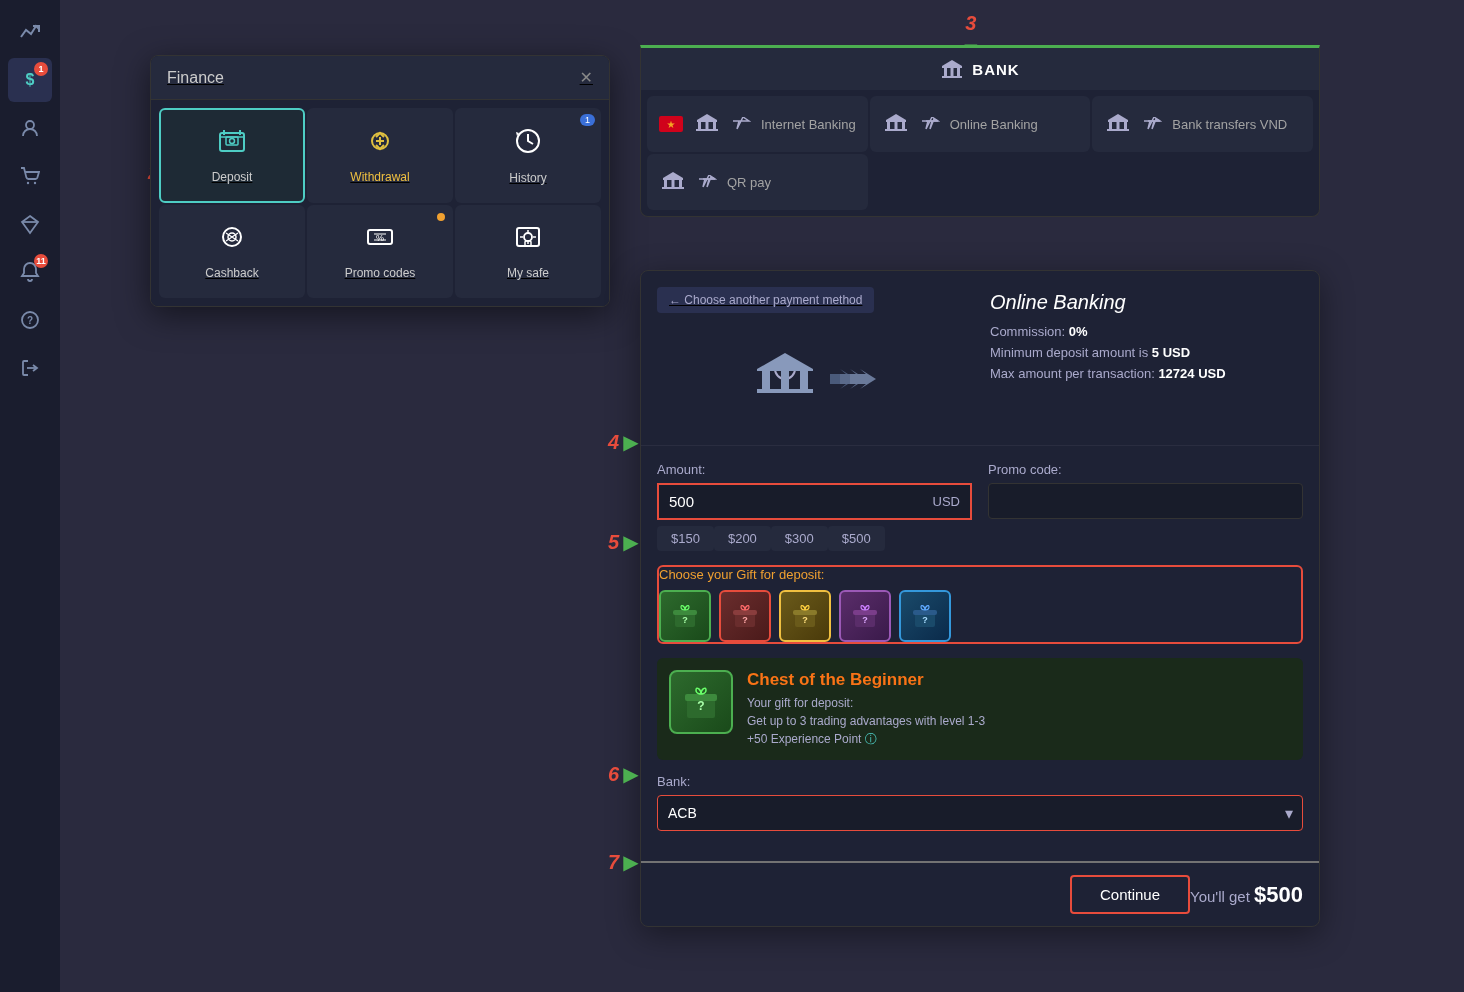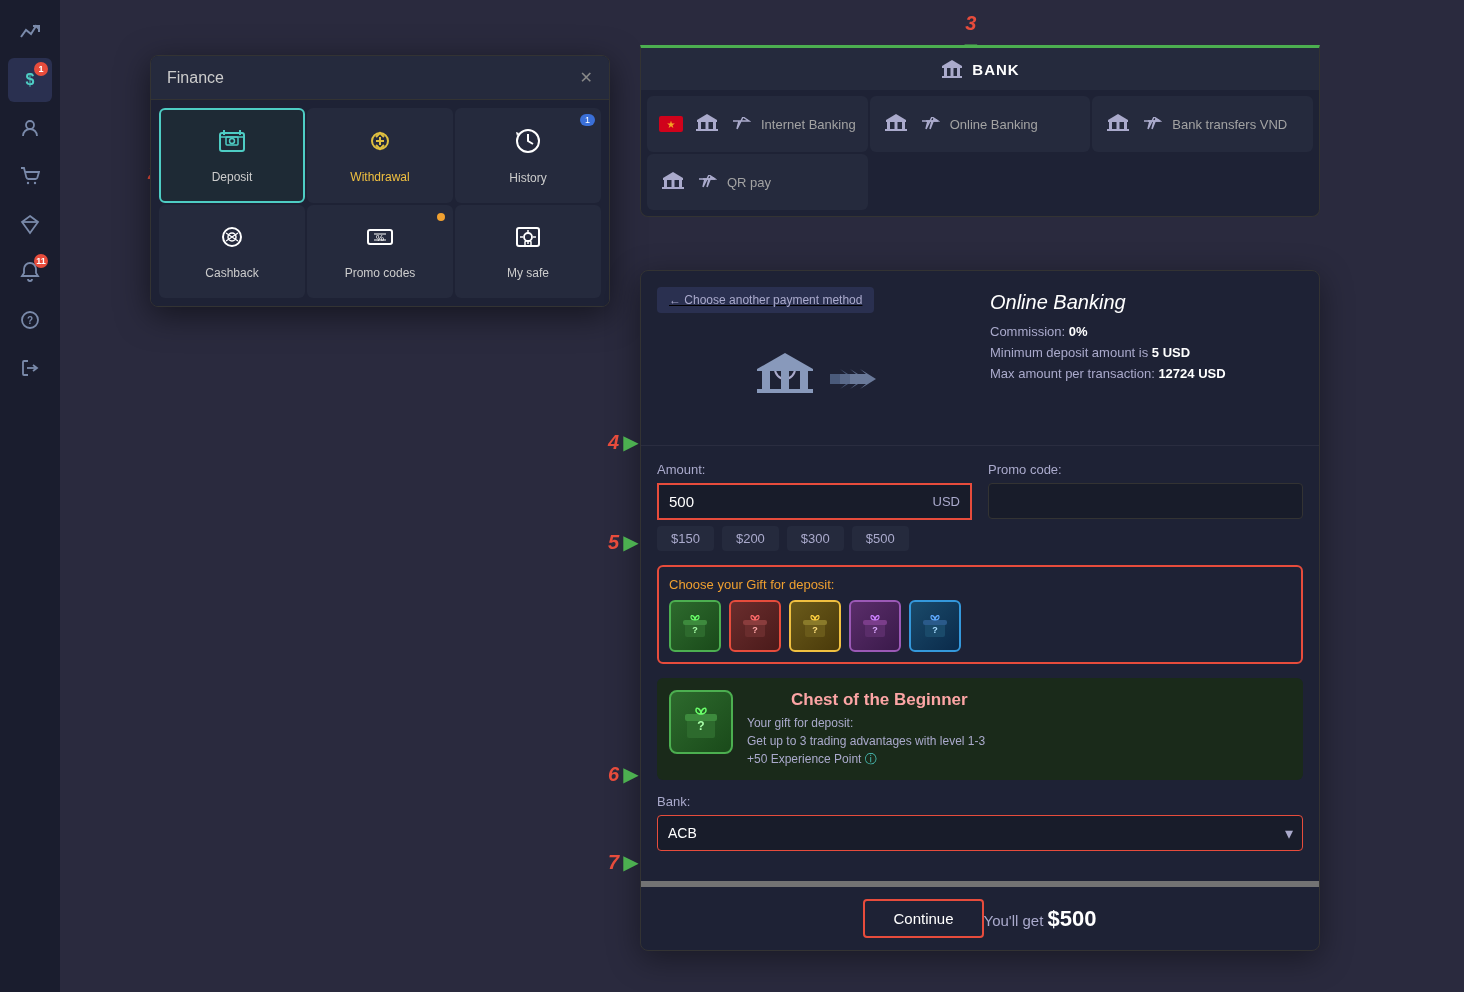--- a/index.html
+++ b/index.html
@@ -59,20 +59,21 @@
     .finance-modal {
       position: absolute;
       top: 55px;
       left: 150px;
       width: 460px;
       background: #1e2235;
       border-radius: 8px;
       border: 1px solid #333;
       overflow: hidden;
       box-shadow: 0 8px 32px rgba(0,0,0,0.5);
+      text-decoration: underline;
     }
     .finance-modal-header {
       background: #252a3d;
       padding: 12px 16px;
       display: flex;
       justify-content: space-between;
       align-items: center;
       border-bottom: 1px solid #333;
     }
     .finance-modal-title {
@@ -288,38 +289,37 @@
       background: #181c2a;
       border: 1px solid #333;
       border-radius: 4px;
       color: #fff;
       font-size: 14px;
       padding: 9px 10px;
       outline: none;
     }
     .quick-amounts {
       display: flex;
-      gap: 8px;
+      gap: 0;
       margin-top: 6px;
     }
     .quick-btn {
       background: #252a3d;
       color: #aac;
       border: none;
       border-radius: 4px;
       padding: 5px 14px;
       cursor: pointer;
       font-size: 13px;
     }
 
     
     .gifts-section {
       border: 2px solid #e74c3c;
       border-radius: 6px;
-      padding: 10px;
       margin-bottom: 14px;
     }
     .gifts-label {
       color: #f0a030;
       font-size: 13px;
       margin-bottom: 8px;
     }
     .gifts-row {
       display: flex;
       gap: 8px;
@@ -357,25 +357,24 @@
       border-radius: 8px;
       border: 2px solid #4caf50;
       display: flex;
       align-items: center;
       justify-content: center;
       font-size: 30px;
       flex-shrink: 0;
     }
     .selected-gift-info { flex: 1; }
     .selected-gift-title {
-      color: #fca5a5;
+      color: #f97316;
       font-size: 17px;
       font-weight: bold;
       margin-bottom: 4px;
-      margin-left: 44px;
     }
     .selected-gift-desc {
       color: #aac;
       font-size: 12px;
       line-height: 1.5;
     }
     .info-icon {
       color: #4ecdc4;
       font-size: 12px;
       cursor: pointer;
@@ -404,24 +403,24 @@
       position: absolute;
       right: 10px; top: 50%;
       transform: translateY(-50%);
       color: #aac;
       pointer-events: none;
     }
 
     
     .ob-footer {
       display: flex;
-      justify-content: center;
+      justify-content: flex-end;
       align-items: center;
       padding: 12px 16px;
-      border-top: 6px solid #737373;
+      border-top: 2px solid #737373;
     }
     .continue-btn {
       background: transparent;
       border: 2px solid #e74c3c;
       color: #fff;
       border-radius: 4px;
       padding: 9px 28px;
       font-size: 15px;
       cursor: pointer;
     }

